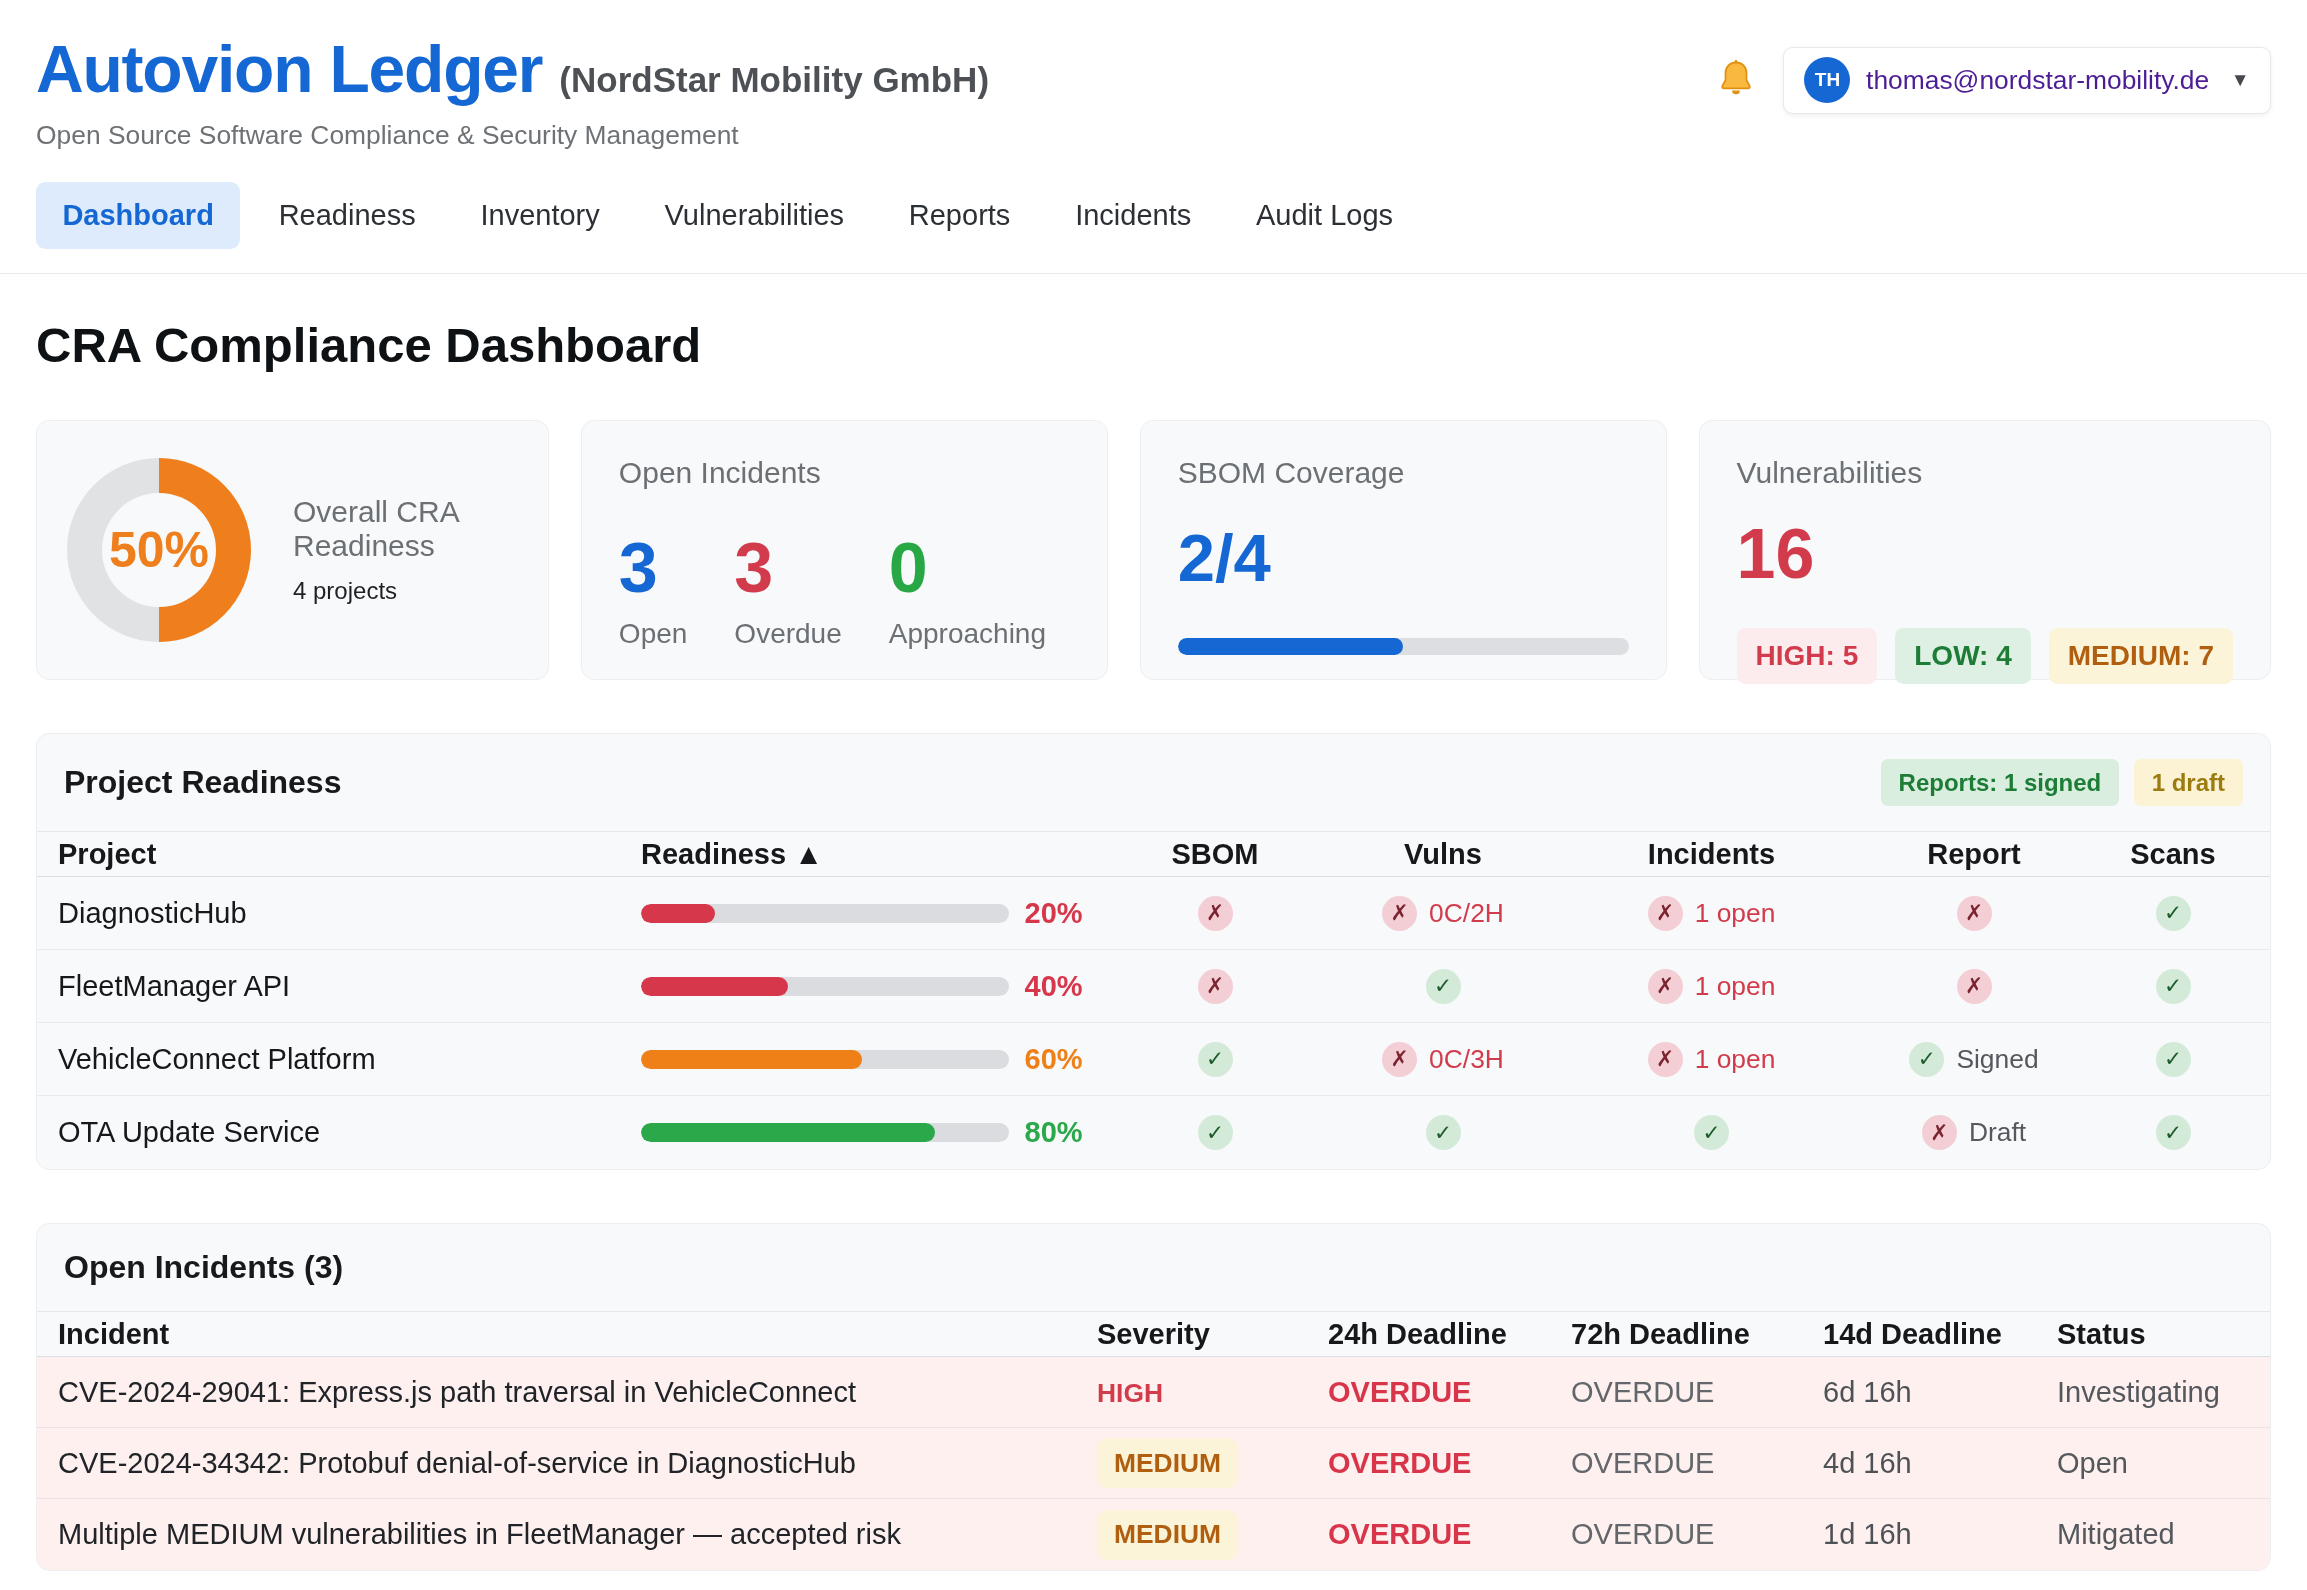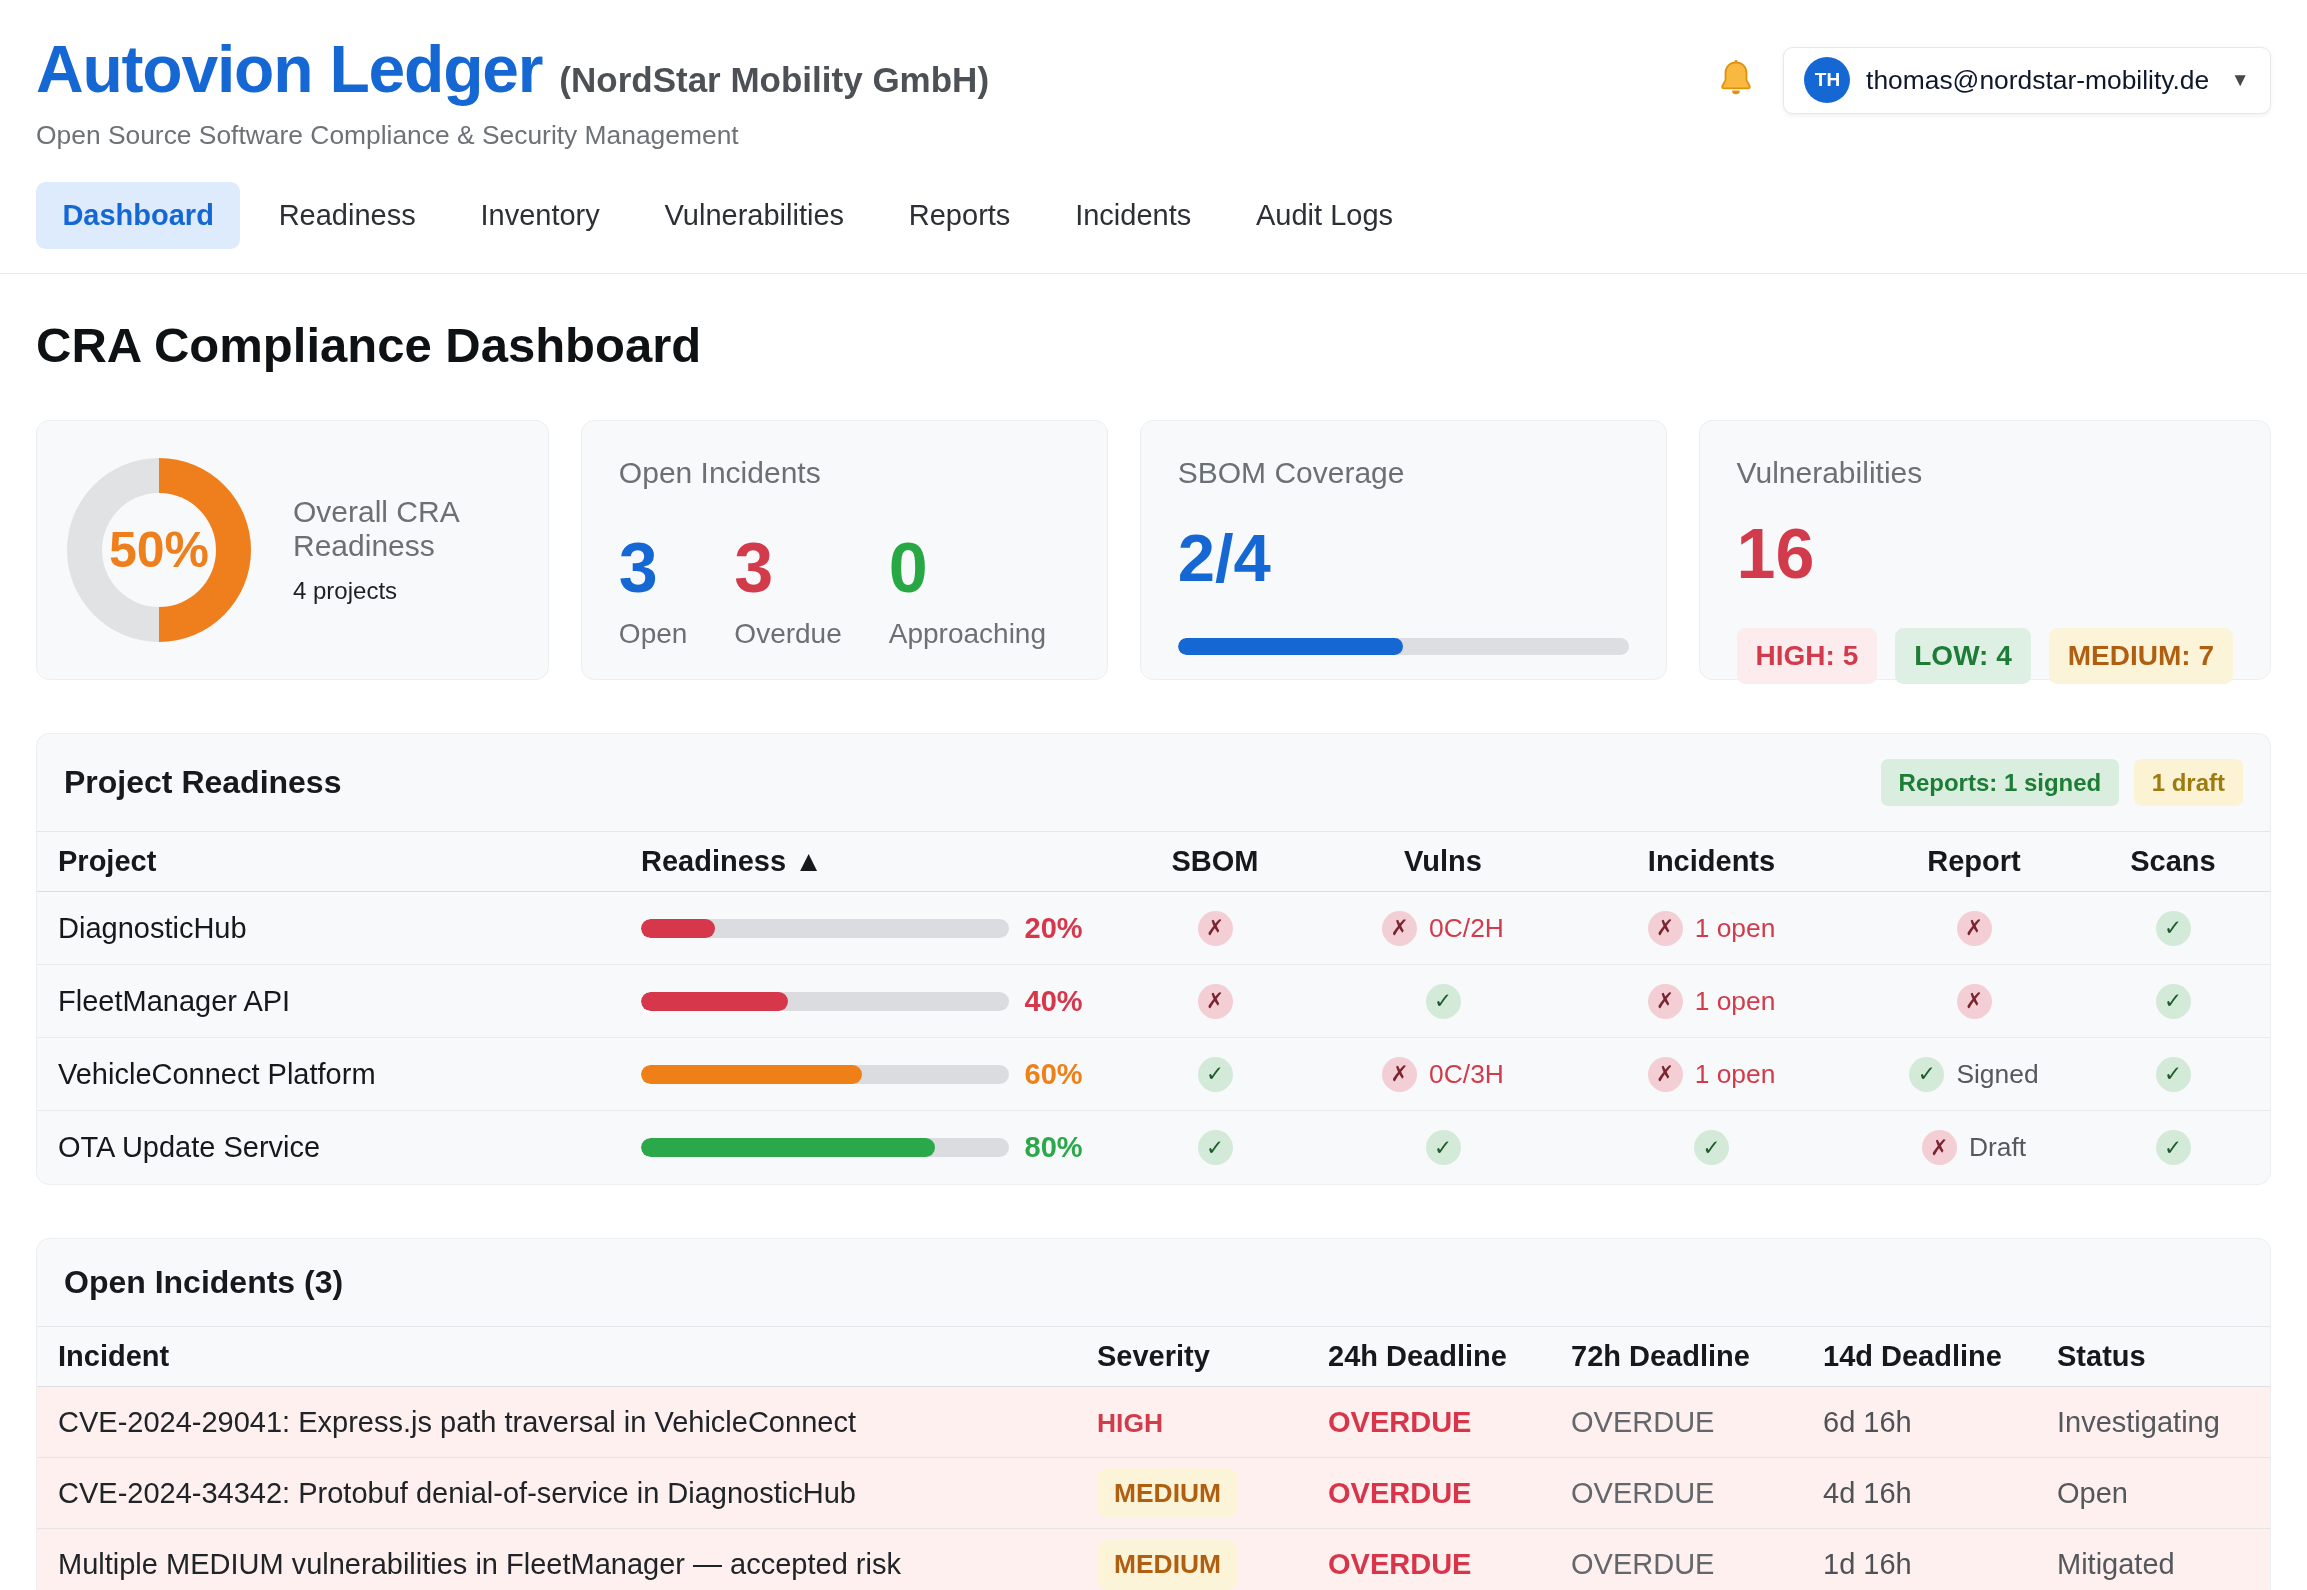--- a/index.html
+++ b/index.html
@@ -11,21 +11,21 @@
   .brand-line { display:flex; align-items:baseline; gap:17px; }
   .brand-title { font-size:66px; font-weight:bold; color:#1568d3; letter-spacing:-1.2px; }
   .brand-org { font-size:35px; font-weight:bold; color:#4d5156; }
   .brand-sub { font-size:26.4px; color:#6e7276; margin-top:13.2px; }
   .top-right { display:flex; align-items:center; gap:26.4px; padding-top:15.6px; }
   .bell { width:42px; height:42px; }
   .user-chip { display:flex; align-items:center; gap:15.6px; background:#fff; border:1.2px solid #e6e8ec;
     border-radius:9.6px; padding:9.6px 20.4px; box-shadow:0 1.2px 4.8px rgba(0,0,0,0.06); cursor:pointer; }
   .avatar { width:46px; height:46px; border-radius:50%; background:#1568d3; color:#fff;
     display:flex; align-items:center; justify-content:center; font-size:19px; font-weight:bold; }
-  .user-email { font-size:26.4px; color:#0f172a; }
+  .user-email { font-size:26.4px; color:#4c1d95; }
   .caret { font-size:19px; color:#45494e; margin-left:6px; }
 
   
   .nav { display:flex; gap:12px; padding:0 36px; margin-top:31px; align-items:center; }
   .tab { font-size:29px; color:#2c3035; padding:17px 26.4px; border-radius:9.6px; cursor:pointer; }
   .tab.active { background:#ddebfc; color:#1568d3; font-weight:600; }
   .nav-divider { border-bottom:1.2px solid #e7e9eb; margin-top:24px; }
 
   
   .h1 { font-size:49px; font-weight:bold; color:#0f1215; padding:0 36px; margin-top:43px; }
@@ -62,21 +62,21 @@
   
   .section { margin:53px 36px 0 36px; background:#f8f9fa; border:1.2px solid #eceef0; border-radius:13.2px; overflow:hidden; }
   .section-head { display:flex; justify-content:space-between; align-items:center; padding:25px 27px; }
   .section-title { font-size:32px; font-weight:600; color:#17191c; }
   .head-badges { display:flex; gap:14.4px; }
   .pill { font-size:24px; font-weight:600; padding:9.6px 18px; border-radius:7.2px; }
   .pill.green { color:#1d7c35; background:#d9eede; }
   .pill.yellow { color:#9c7c10; background:#fcf3d4; }
 
   .grid-header, .grid-row { display:grid; align-items:center; padding:0 21px; }
-  .grid-header { height:61px; font-size:29px; font-weight:bold; color:#16181c;
+  .grid-header { height:46px; font-size:29px; font-weight:bold; color:#16181c;
     border-top:1.2px solid #e4e6e9; border-bottom:1.2px solid #dcdee1; }
   .pr-cols { grid-template-columns:583px 475px 198px 258px 279px 246px 1fr; }
   .pr-row { height:73px; border-bottom:1.2px solid #e8eaec; font-size:29px; color:#16181b; }
   .pr-row:last-child { border-bottom:none; }
   .c-center { display:flex; justify-content:center; align-items:center; gap:12px; }
   .readiness-cell { display:flex; align-items:center; gap:15.6px; }
   .bar { width:368px; height:19px; border-radius:9.6px; background:#dadcdf; overflow:hidden; flex-shrink:0; }
   .bar-fill { height:100%; border-radius:9.6px; }
   .bar-fill.red { background:#d6374a; } .bar-fill.orange { background:#ef8018; } .bar-fill.green { background:#2ba84a; }
   .pct { font-size:29px; font-weight:600; }

